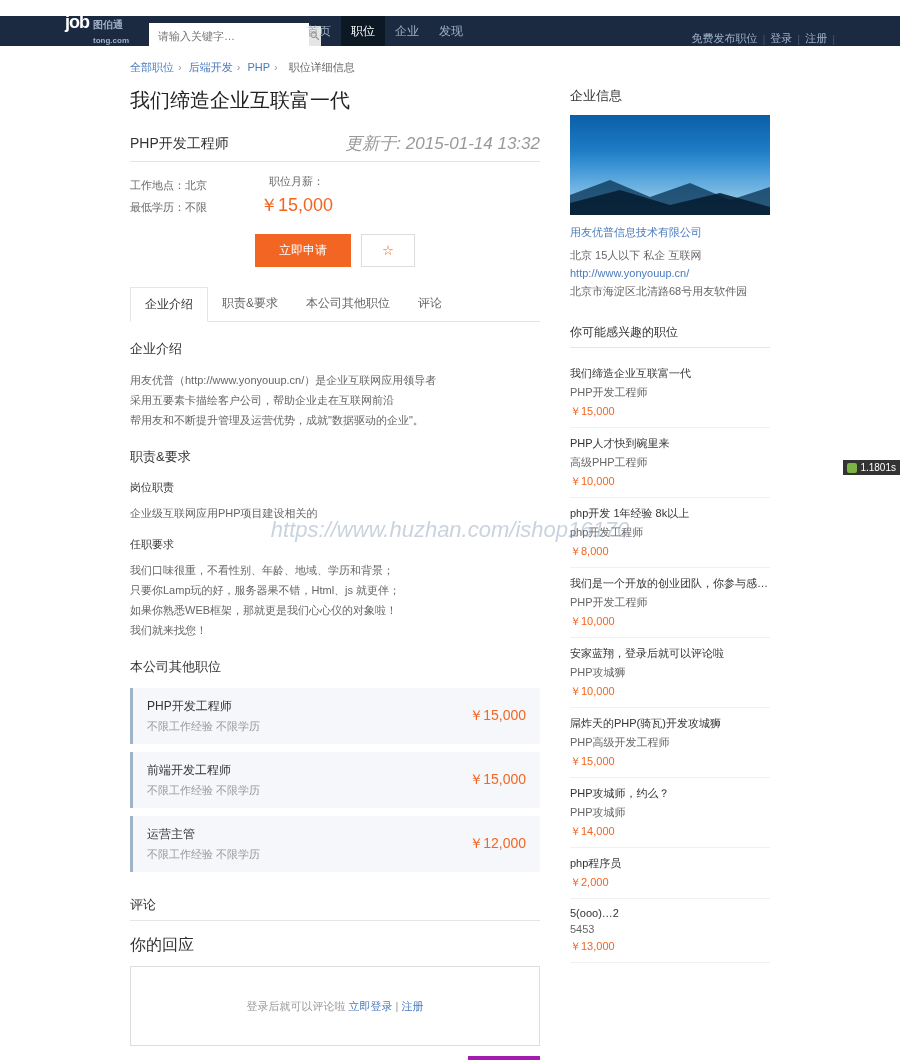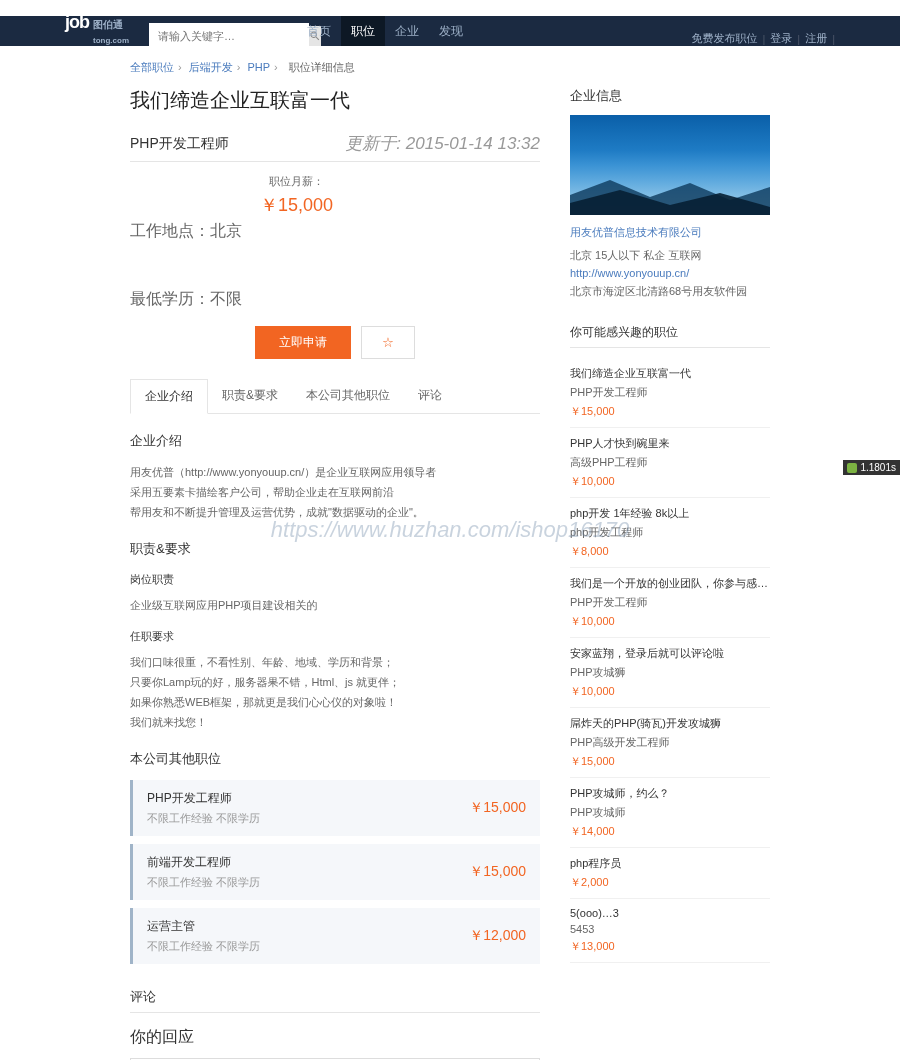--- a/index.html
+++ b/index.html
@@ -25,21 +25,21 @@
 .breadcrumb .current{color:#666;}
 .main{display:flex;gap:30px;}
 .left{flex:1;}
 .right{width:200px;}
 .title{font-size:20px;font-weight:normal;color:#222;margin-bottom:18px;}
 .job-header{display:flex;justify-content:space-between;align-items:center;border-bottom:1px solid #e5e5e5;padding-bottom:6px;margin-bottom:12px;}
 .job-title{font-size:14px;color:#333;}
 .update{font-size:17px;color:#999;font-style:italic;}
 .job-info{display:flex;margin-bottom:16px;}
 .info-col{width:130px;}
-.info-row{font-size:16px;color:#666;line-height:22px;margin-top:46px;}
+.info-row{font-size:11px;color:#666;line-height:22px;}
 .salary-box{text-align:center;}
 .salary-label{font-size:11px;color:#666;margin-bottom:4px;}
 .salary{font-size:18px;color:#f26522;font-weight:normal;}
 .actions{display:flex;justify-content:center;gap:10px;margin-bottom:20px;}
 .btn-apply{background:#f26522;color:#fff;border:none;padding:8px 24px;font-size:12px;cursor:pointer;}
 .btn-fav{background:#fff;border:1px solid #ddd;padding:8px 20px;cursor:pointer;color:#f26522;}
 .tabs{border-bottom:1px solid #e5e5e5;display:flex;}
 .tab{padding:8px 14px;font-size:12px;color:#666;cursor:pointer;}
 .tab.active{border:1px solid #e5e5e5;border-bottom:1px solid #fff;margin-bottom:-1px;background:#fff;color:#333;}
 .section{margin-top:18px;}
@@ -255,21 +255,21 @@
             <div class="rec-item">
               <div class="t1">PHP攻城师，约么？</div>
               <div class="t2">PHP攻城师</div>
               <div class="p">￥14,000</div>
             </div>
             <div class="rec-item">
               <div class="t1">php程序员</div>
               <div class="p">￥2,000</div>
             </div>
             <div class="rec-item">
-              <div class="t1">5(ооо)…3</div>
+              <div class="t1">5(ооо)…2</div>
               <div class="t2">5453</div>
               <div class="p">￥13,000</div>
             </div>
           </div>
       </div>
     </div>
   </div>
 </div>
 
 <div class="watermark">https://www.huzhan.com/ishop16170</div>

